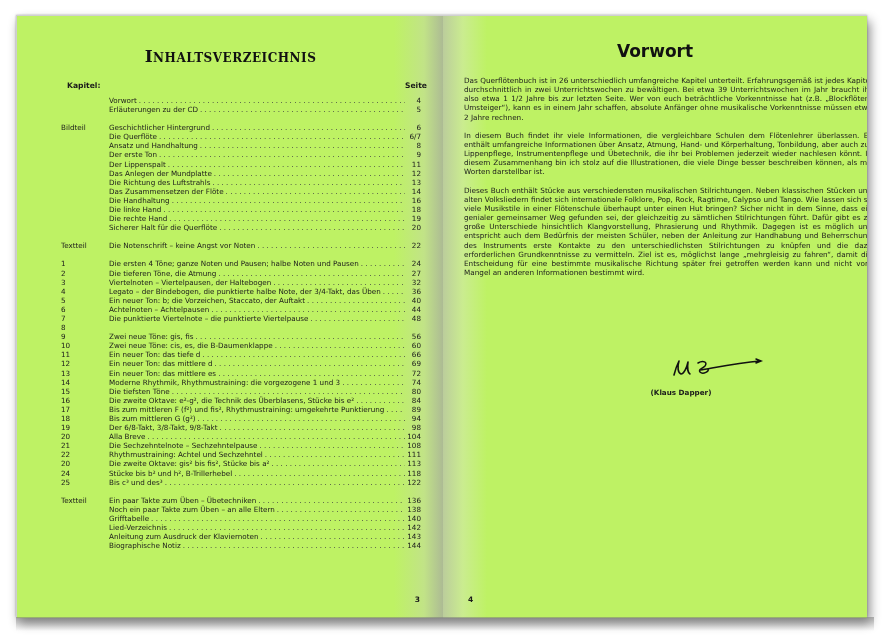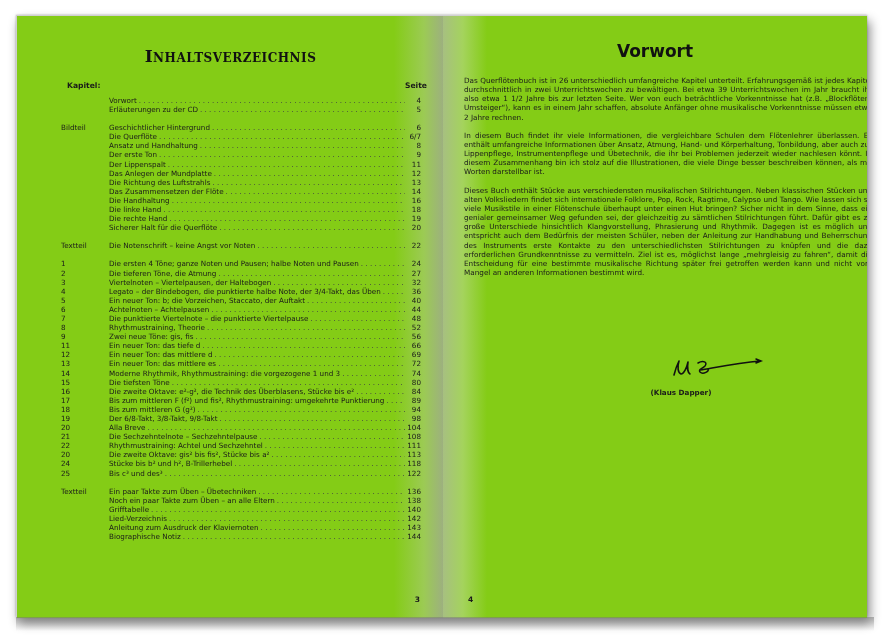--- a/index.html
+++ b/index.html
@@ -9,21 +9,21 @@
     font-family: "DejaVu Sans", sans-serif;
     color: #1a1a1a;
     position: relative;
   }
   .book {
     position: absolute; left: 16px; top: 15px; width: 851px; height: 602px;
     box-shadow: 3px 6px 10px rgba(0,0,0,0.45), 0 0 2px rgba(0,0,0,0.3);
     background: #fff;
   }
   .page {
-    position: absolute; top: 0; height: 602px; background: #84cc16; overflow: hidden;
+    position: absolute; top: 0; height: 602px; background: #bef264; overflow: hidden;
   }
   .page-left { left: 0; width: 427px; border-left: 1px solid #cfcfcf; border-top: 1px solid #d0d0d0; }
   .page-right { left: 427px; width: 424px; border-top: 1px solid #d0d0d0; }
   .gutter-left {
     position: absolute; right: 0; top: 0; width: 50px; height: 100%;
     background: linear-gradient(to right, rgba(255,255,255,0) 0%, rgba(200,200,200,0.35) 60%, rgba(165,165,165,0.75) 100%);
   }
   .gutter-right {
     position: absolute; left: 0; top: 0; width: 44px; height: 100%;
     background: linear-gradient(to right, rgba(185,185,185,0.65) 0%, rgba(225,225,225,0.35) 45%, rgba(255,255,255,0) 100%);
@@ -273,32 +273,35 @@
           <div class="toc-row">
             <span class="toc-label">7</span>
             <span class="toc-body">
               <span class="toc-text">Die punktierte Viertelnote – die punktierte Viertelpause</span>
               <span class="toc-dots"></span>
               <span class="toc-page">48</span>
             </span>
           </div>
           <div class="toc-row">
             <span class="toc-label">8</span>
-            <span class="toc-body">
-              <span class="toc-text">Rhythmustraining, Theorie</span>
-              <span class="toc-dots"></span>
-              <span class="toc-page">52</span>
-            </span>
           </div>
           <div class="toc-row">
             <span class="toc-label">9</span>
             <span class="toc-body">
               <span class="toc-text">Zwei neue Töne: gis, fis</span>
               <span class="toc-dots"></span>
               <span class="toc-page">56</span>
+            </span>
+          </div>
+          <div class="toc-row">
+            <span class="toc-label">10</span>
+            <span class="toc-body">
+              <span class="toc-text">Zwei neue Töne: cis, es, die B-Daumenklappe</span>
+              <span class="toc-dots"></span>
+              <span class="toc-page">60</span>
             </span>
           </div>
           <div class="toc-row">
             <span class="toc-label">11</span>
             <span class="toc-body">
               <span class="toc-text">Ein neuer Ton: das tiefe d</span>
               <span class="toc-dots"></span>
               <span class="toc-page">66</span>
             </span>
           </div>

